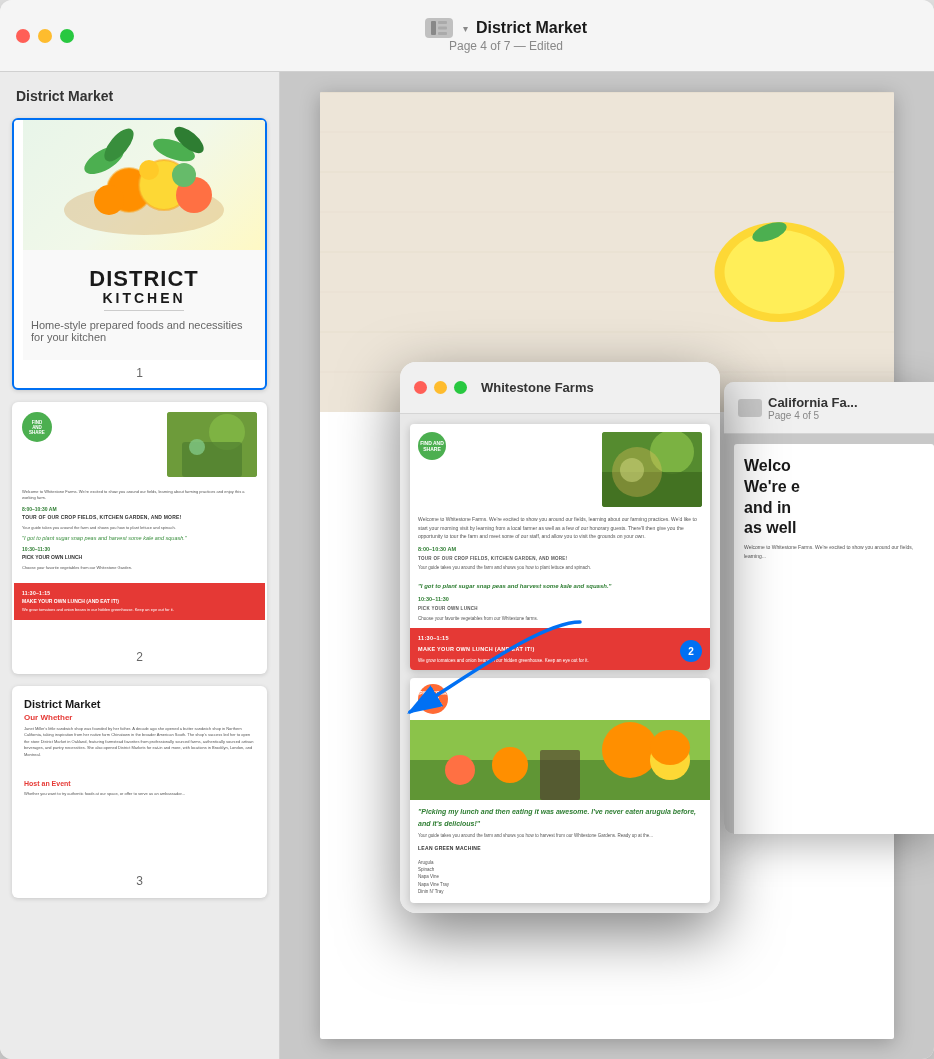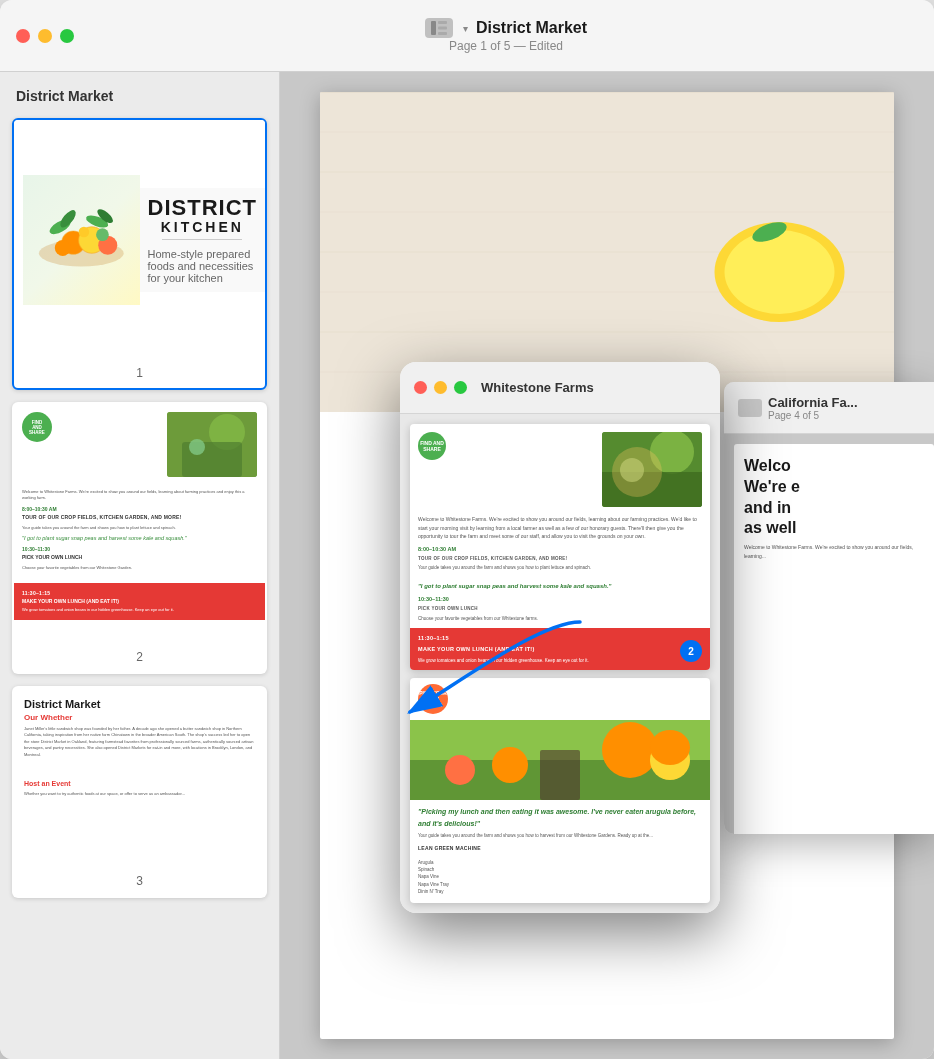--- a/index.html
+++ b/index.html
@@ -156,20 +156,21 @@
       color: #666;
       padding: 6px 0 8px;
     }
 
     
     .thumb1-bg {
       width: 100%;
       height: 100%;
       background: white;
       display: flex;
+      flex-direction: column;
       align-items: center;
       padding-left: 9px;
     }
 
     .thumb1-top {
       width: 100%;
       height: 130px;
       background: linear-gradient(135deg, #e8f5e9 0%, #f1f8e9 50%, #fff9c4 100%);
       position: relative;
       overflow: hidden;
@@ -667,21 +668,21 @@
           <svg viewBox="0 0 16 14" fill="none">
             <rect x="0" y="0" width="5" height="14" rx="1" fill="#888"></rect>
             <rect x="7" y="0" width="9" height="3" rx="1" fill="#aaa"></rect>
             <rect x="7" y="5.5" width="9" height="3" rx="1" fill="#aaa"></rect>
             <rect x="7" y="11" width="9" height="3" rx="1" fill="#aaa"></rect>
           </svg>
         </button>
         <span class="chevron-down">▾</span>
         <span class="title-text">District Market</span>
       </div>
-      <div class="title-subtitle">Page 1 of 5 — Edited</div>
+      <div class="title-subtitle">Page 4 of 7 — Edited</div>
     </div>
   </div>
 
   <div class="sidebar">
     <div class="sidebar-title">District Market</div>
 
     <div class="page-thumbnail selected">
       <div class="thumbnail-img">
         <div class="thumb1-bg">
           <div class="thumb1-top">

